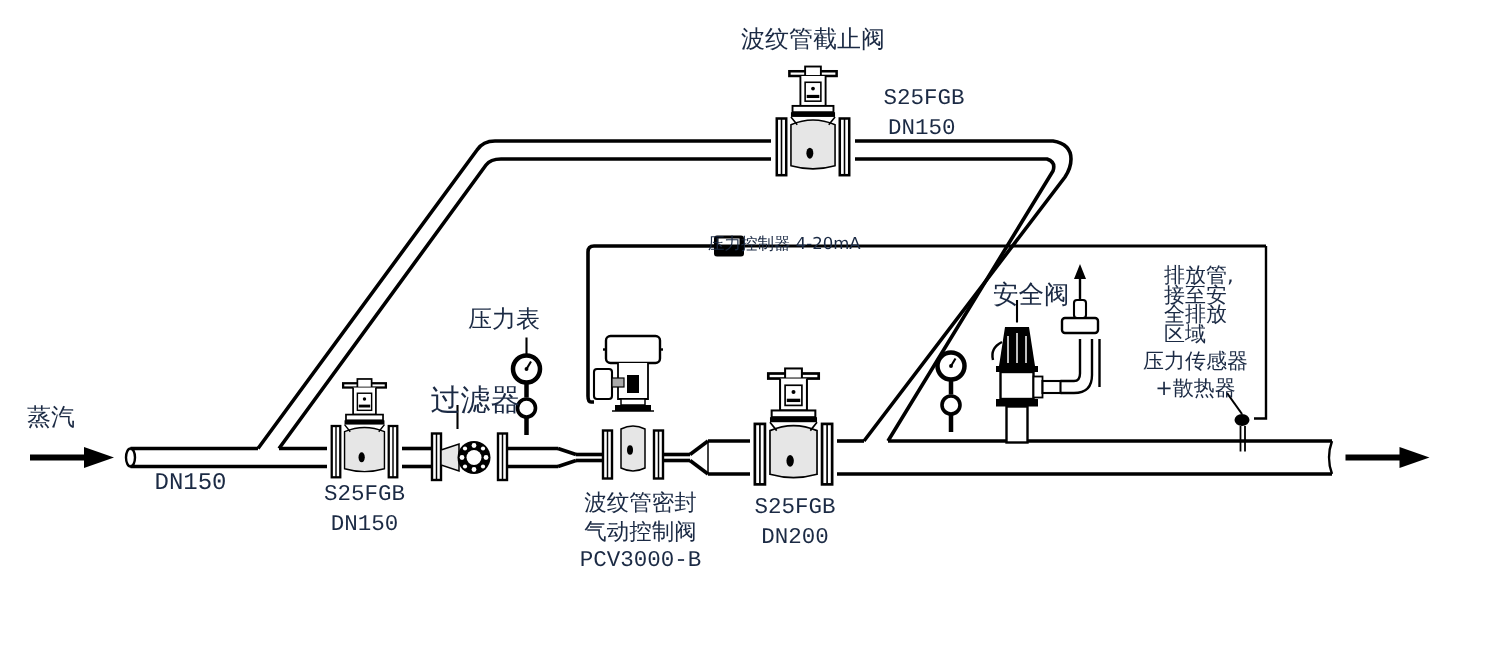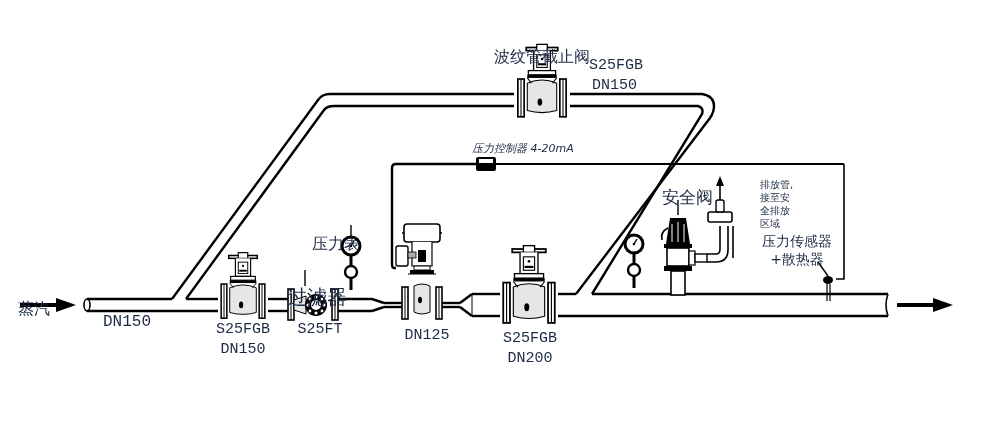--- a/index.html
+++ b/index.html
@@ -1,21 +1,21 @@
 <!DOCTYPE html>
 <html><head>
 <meta charset="utf-8">
 <style>
   html, body { margin: 0; padding: 0; background: #ffffff; }
   body { width: 992px; height: 447px; position: relative; overflow: hidden; font-family: "DejaVu Serif", "Liberation Serif", serif; }
   #diagram { position: absolute; left: 0; top: 0; }
   .lbl { position: absolute; color: #1b2a44; white-space: nowrap; line-height: 1; }
   .cn { font-family: "DejaVu Sans", sans-serif; font-weight: normal; }
   .mono { font-family: Liberation Mono, monospace; }
-  .big { font-size: 17px; margin-top: 31px; }
+  .big { font-size: 17px; }
   .med { font-size: 14px; }
   .sm { font-size: 11px; }
   .stack { position: absolute; text-align: center; color: #1b2a44; line-height: 20px; }
   .stack span { display: block; }
 </style>
 </head>
 <body>
 
 <svg id="diagram" width="992" height="447" viewBox="0 0 992 447">
   <defs>
@@ -197,46 +197,47 @@
   </g>
 </svg>
 
 <div class="lbl cn big" style="left:18px;top:270px;font-size:16px;">蒸汽</div>
 <div class="lbl mono med" style="left:103px;top:314px;font-size:16px;">DN150</div>
 
 <div class="lbl cn big" style="left:494px;top:18px;font-size:16px;">波纹管截止阀</div>
 <div class="lbl mono med" style="left:589px;top:58px;font-size:15px;">S25FGB</div>
 <div class="lbl mono med" style="left:592px;top:78px;font-size:15px;">DN150</div>
 
-<div class="lbl cn sm" style="left:472px;top:143px;font-size:11px;font-style:italic;">压力控制器 4-20mA</div>
+<div class="lbl cn sm" style="left:472px;top:157px;font-size:11px;">压力控制器 4-20mA</div>
 
 <div class="lbl cn big" style="left:312px;top:205px;font-size:16px;">压力表</div>
 <div class="lbl cn big" style="left:287px;top:256px;font-size:20px;">过滤器</div>
 
 <div class="stack mono" style="left:213px;top:320px;width:60px;font-size:15px;">
   <span>S25FGB</span>
   <span>DN150</span>
 </div>
 
 <div class="stack mono" style="left:270px;top:320px;width:100px;font-size:15px;">
-  <span>S25FT</span>
 </div>
 
 <div class="stack" style="left:377px;top:326px;width:100px;font-size:15px;line-height:19px;">
-  <span class="mono">DN125</span>
+  <span class="cn">波纹管密封</span>
+  <span class="cn">气动控制阀</span>
+  <span class="mono">PCV3000-B</span>
 </div>
 
 <div class="stack mono" style="left:500px;top:329px;width:60px;font-size:15px;">
   <span>S25FGB</span>
   <span>DN200</span>
 </div>
 
 <div class="lbl cn med" style="left:662px;top:189px;font-size:17px;">安全阀</div>
 
-<div class="stack cn" style="left:760px;top:178px;text-align:left;font-size:10px;line-height:13px;">
+<div class="stack cn" style="left:776px;top:178px;text-align:left;font-size:14px;line-height:13px;">
   <span>排放管,</span>
   <span>接至安</span>
   <span>全排放</span>
   <span>区域</span>
 </div>
 
 <div class="stack cn" style="left:762px;top:232px;text-align:center;font-size:14px;line-height:18px;">
   <span>压力传感器</span>
   <span>+散热器</span>
 </div>

